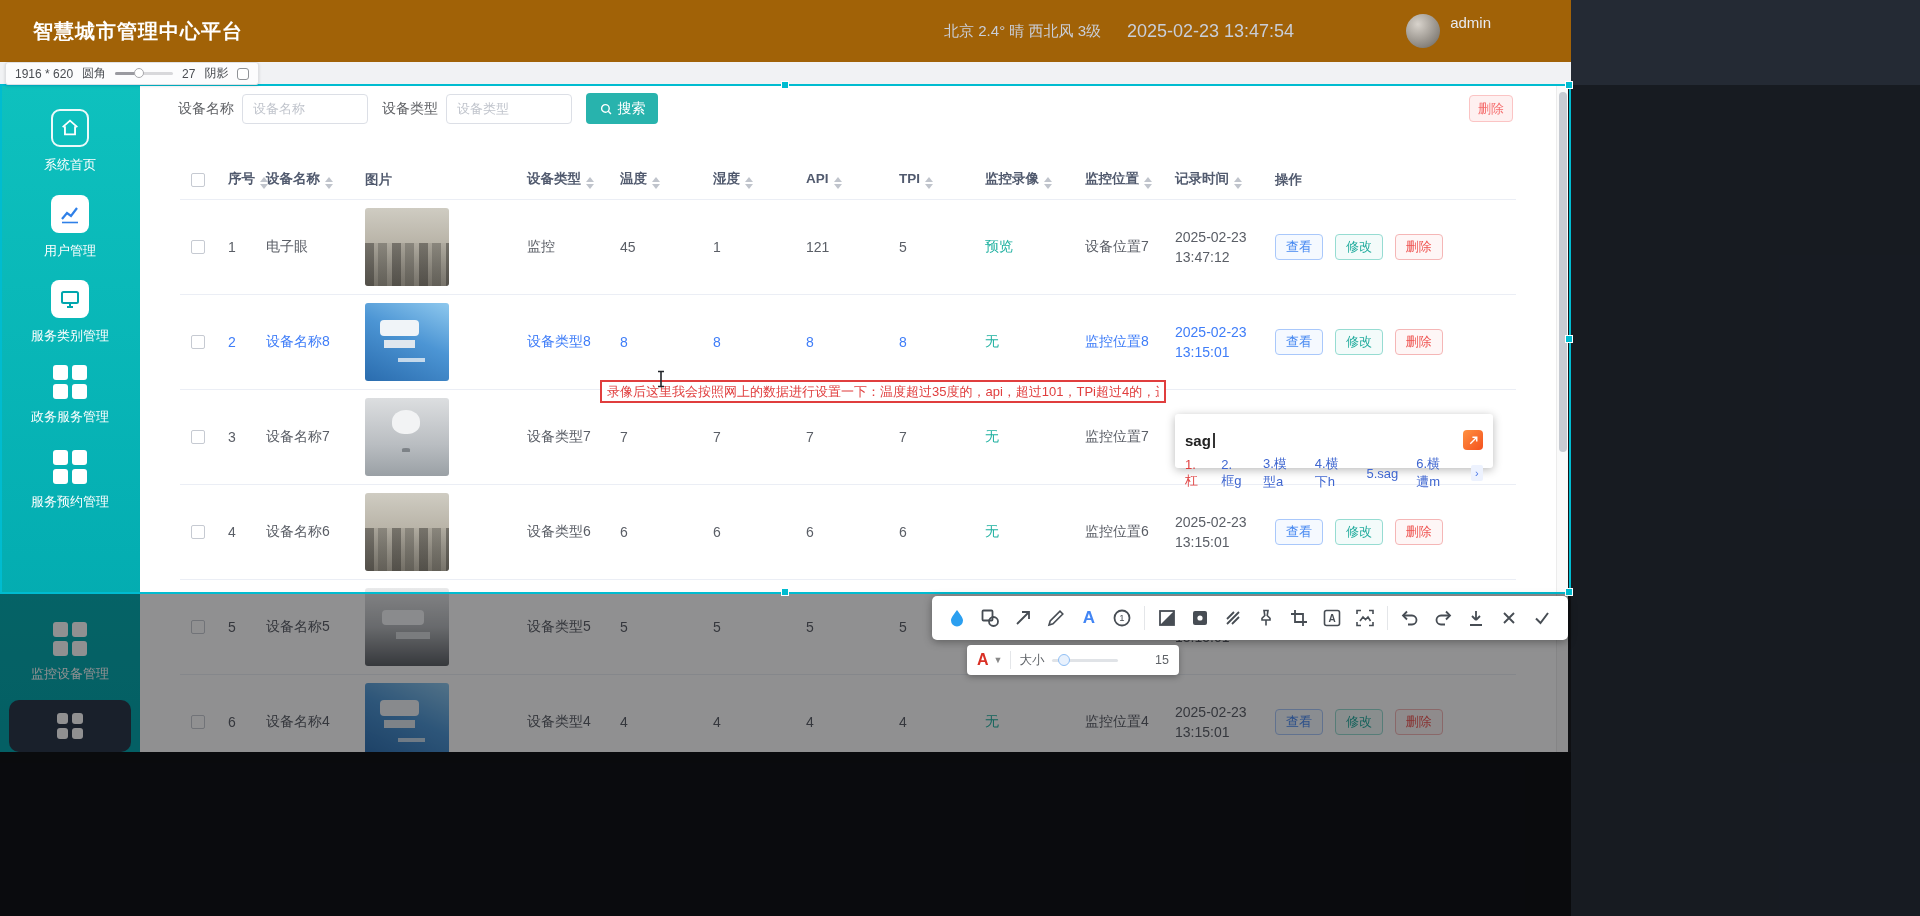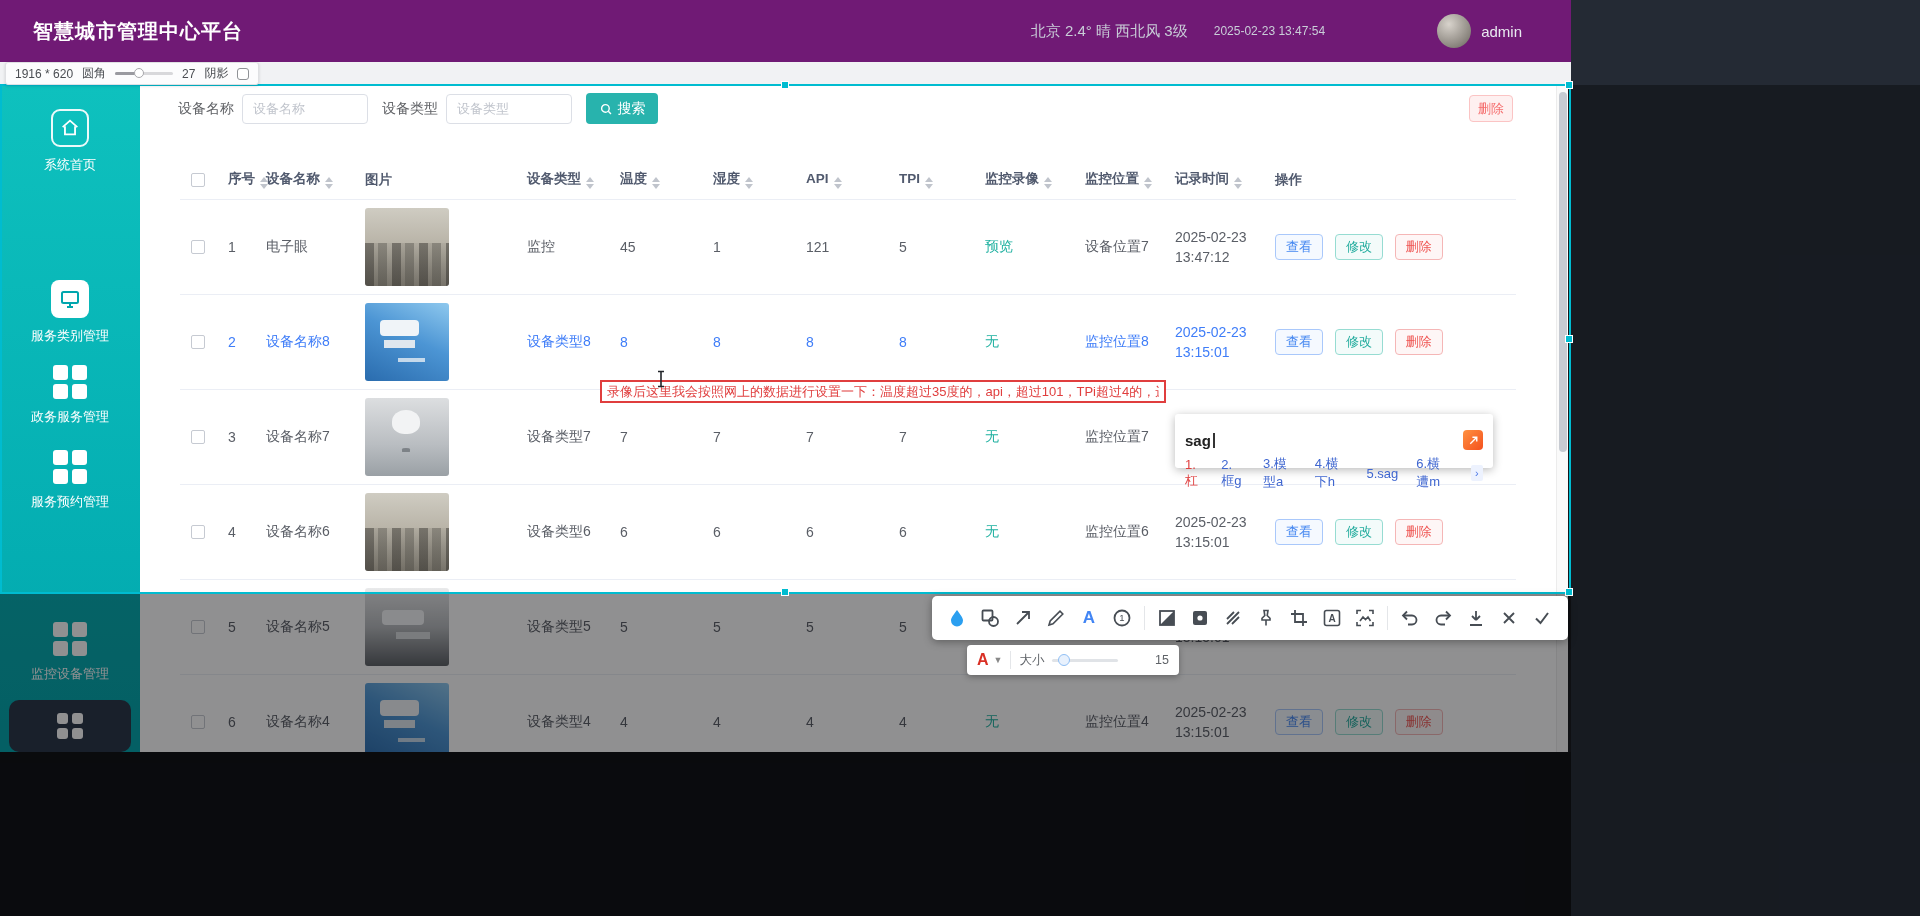--- a/index.html
+++ b/index.html
@@ -1,25 +1,25 @@
 <!DOCTYPE html>
 <html><head>
 <meta charset="utf-8">
 <style>
 *{margin:0;padding:0;box-sizing:border-box}
 html,body{width:1920px;height:916px;overflow:hidden}
 body{position:relative;font-family:"Liberation Sans","DejaVu Sans",sans-serif;background:#15161a}
 
 
-#app-header{position:absolute;left:0;top:0;width:1571px;height:62px;background:#701a75;display:flex;align-items:center;z-index:1}
+#app-header{position:absolute;left:0;top:0;width:1571px;height:62px;background:#a16207;display:flex;align-items:center;z-index:1}
 #app-title{margin-left:33px;color:#fff;font-size:20px;font-weight:bold;letter-spacing:1px}
 #header-right{margin-left:auto;display:flex;align-items:center}
 #weather{color:#c9ced8;font-size:15px}
-#header-datetime{color:#c9ced8;font-size:12px;margin-left:26px}
-#user-block{display:flex;align-items:center;margin-left:112px;margin-right:49px;cursor:pointer}
+#header-datetime{color:#c9ced8;font-size:18px;margin-left:26px}
+#user-block{display:flex;align-items:flex-start;margin-left:112px;margin-right:80px;cursor:pointer}
 #avatar{width:34px;height:34px;border-radius:50%;background:radial-gradient(circle at 35% 30%,#d8d3cc,#8a857e 70%,#5f5b55)}
 #username{color:#e8eaf0;font-size:15px;margin-left:10px}
 
 
 #desktop-right{position:absolute;left:1571px;top:0;width:349px;height:916px;background:#242a34;z-index:1}
 #desktop-bottom{position:absolute;left:0;top:752px;width:1571px;height:164px;background:#0c0d0f;z-index:4}
 #page-strip{position:absolute;left:0;top:62px;width:1571px;height:23px;background:#f1f2f4;z-index:1}
 
 
 #sidebar{position:absolute;left:0;top:85px;width:140px;height:667px;background:linear-gradient(180deg,#0ec1be 0%,#00a6ad 100%);z-index:2}
@@ -144,20 +144,29 @@
 <div id="sidebar">
   <div class="side-item" style="top:24px">
     <span class="tile">
       <svg viewBox="0 0 24 24" fill="none" stroke="#fff" stroke-width="2" width="22" height="22">
           <path d="M4 11 L12 4 l8 7"></path>
           <path d="M6.5 10v9h11v-9"></path>
         </svg>
     </span>
     <span class="lbl">系统首页</span>
   </div>
+  <div class="side-item" style="top:110px">
+    <span class="tile-solid">
+      <svg viewBox="0 0 24 24" fill="none" stroke="#2f80e8" stroke-width="2.2" width="24" height="24">
+          <path d="M4 17l5-6 4 3 6-8"></path>
+          <path d="M4 20.5h16" stroke-width="1.6"></path>
+        </svg>
+    </span>
+    <span class="lbl">用户管理</span>
+  </div>
   <div class="side-item" style="top:195px">
     <span class="tile-solid">
       <svg viewBox="0 0 24 24" fill="none" stroke="#00a6ae" stroke-width="2" width="24" height="24">
           <rect x="4" y="5" width="16" height="11" rx="1.5"></rect>
           <path d="M9 20h6M12 16v4"></path>
         </svg>
     </span>
     <span class="lbl">服务类别管理</span>
   </div>
   <div class="side-item" style="top:280px">

